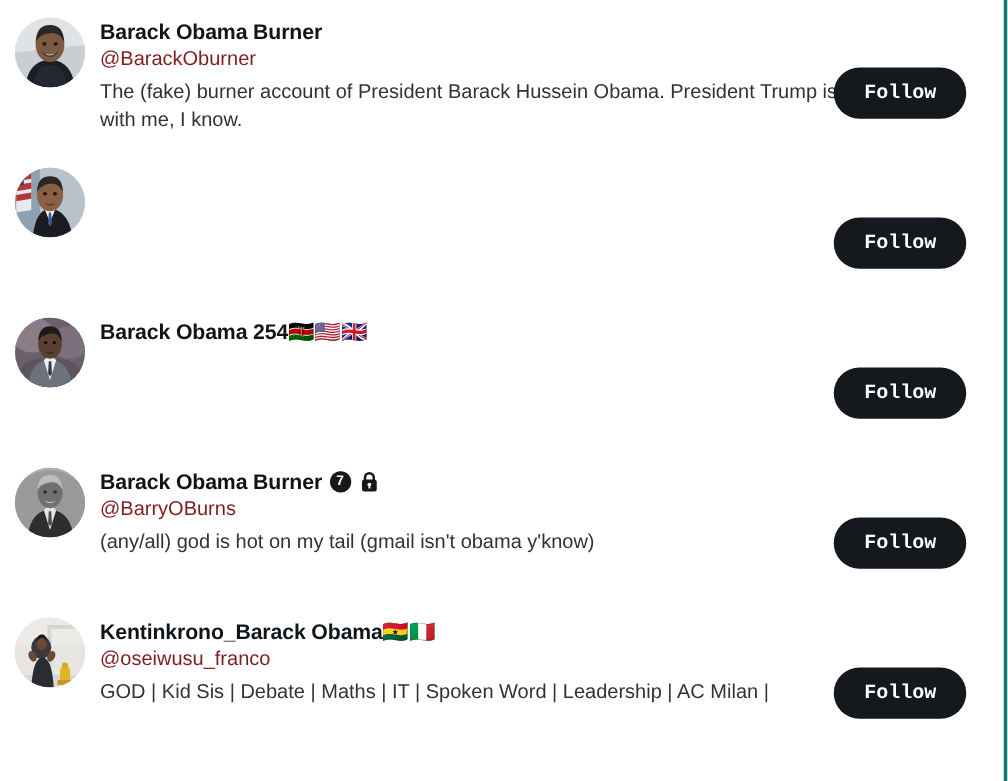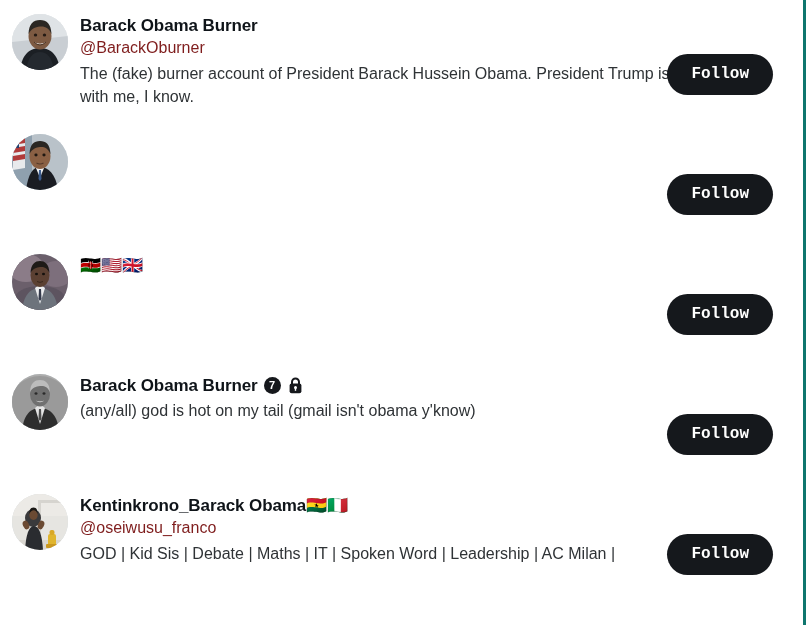--- a/index.html
+++ b/index.html
@@ -197,20 +197,21 @@
         <path d="M27 35 L29 35 L29.5 45 L28 47 L26.5 45 Z" fill="#33394a"></path>
         <ellipse cx="28" cy="21" rx="9.5" ry="12" fill="#5b4032"></ellipse>
         <path d="M18.5 19 C19 10 23 7 28 7 C33 7 37 10 37.5 19 C35 13.5 31.5 12.5 28 13 C24.5 13.5 21 14.5 18.5 19 Z" fill="#1e1a17"></path>
         <ellipse cx="24.5" cy="20" rx="1.5" ry="1.3" fill="#14100d"></ellipse>
         <ellipse cx="31.5" cy="20" rx="1.5" ry="1.3" fill="#14100d"></ellipse>
         <path d="M25 27.5 Q28 29.3 31 27.5" stroke="#3a281e" stroke-width="1" fill="none"></path>
       </svg>
     </div>
     <div class="user-main">
       <div class="name-line">
+        <span class="display-name">Barack Obama 254</span>
         <span class="name-flags">🇰🇪🇺🇸🇬🇧</span>
       </div>
     </div>
     <button class="follow-button">Follow</button>
   </div>
 
   <div class="user-row">
     <div class="avatar">
       <svg viewBox="0 0 56 56" xmlns="http://www.w3.org/2000/svg">
         <rect x="0" y="0" width="56" height="56" fill="#adadad"></rect>
@@ -231,20 +232,21 @@
         <span class="badge-count">7</span>
         <span class="lock-glyph">
           <svg viewBox="0 0 15 17" xmlns="http://www.w3.org/2000/svg">
             <path d="M4 7 V5 a3.5 3.5 0 0 1 7 0 V7" fill="none" stroke="#16181c" stroke-width="2"></path>
             <rect x="1.6" y="6.6" width="11.8" height="9.6" rx="2" fill="#16181c"></rect>
             <circle cx="7.5" cy="10.6" r="1.5" fill="#ffffff"></circle>
             <rect x="6.8" y="10.6" width="1.4" height="3.2" fill="#ffffff"></rect>
           </svg>
         </span>
       </div>
+      <div class="handle">@BarryOBurns</div>
       <div class="bio">(any/all) god is hot on my tail (gmail isn't obama y'know)</div>
     </div>
     <button class="follow-button">Follow</button>
   </div>
 
   <div class="user-row">
     <div class="avatar">
       <svg viewBox="0 0 56 56" xmlns="http://www.w3.org/2000/svg">
         <rect x="0" y="0" width="56" height="56" fill="#e6e5e1"></rect>
         <rect x="0" y="0" width="56" height="22" fill="#eceae6"></rect>

